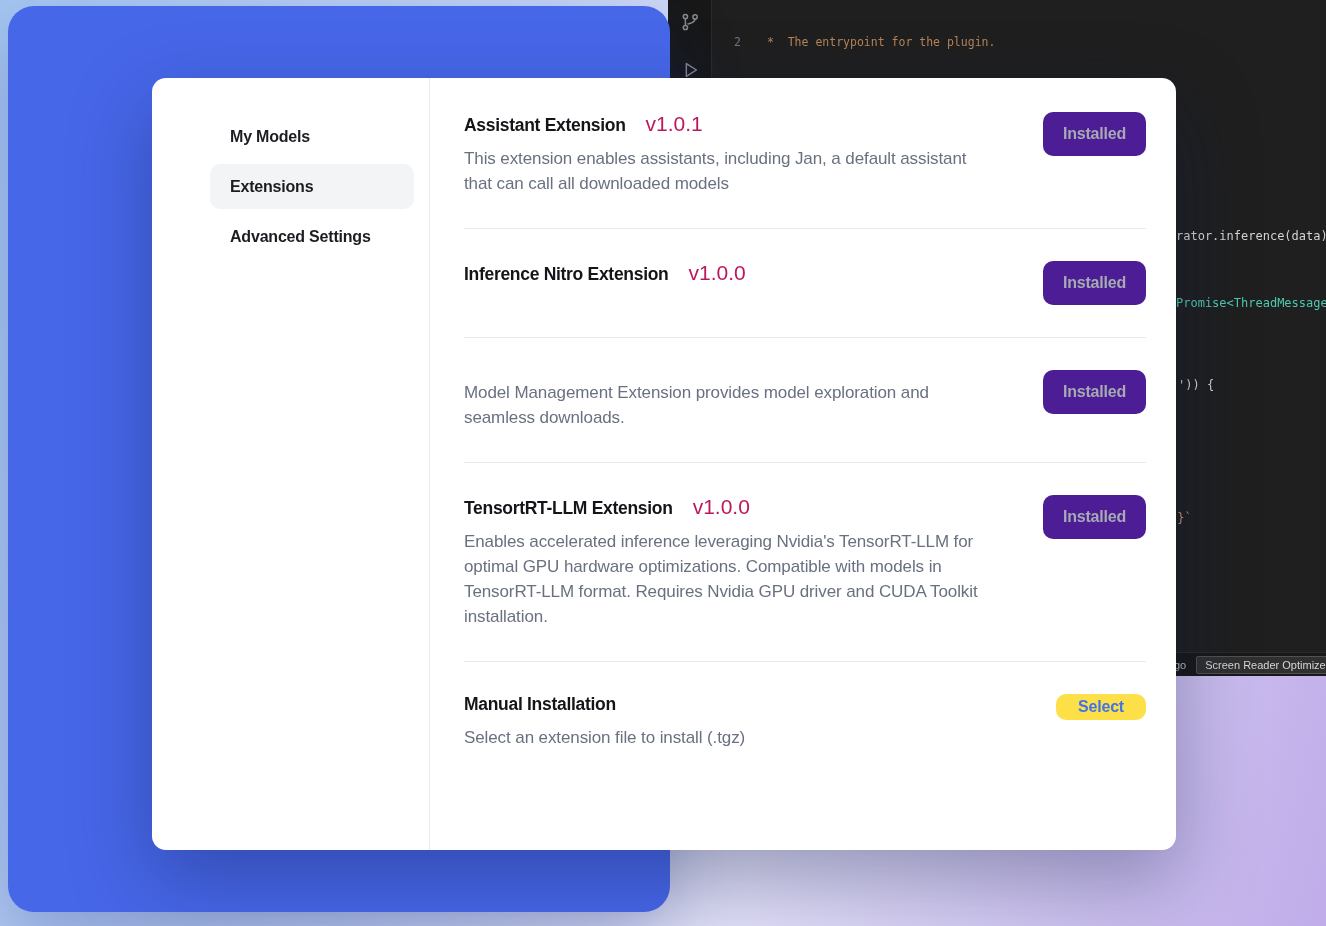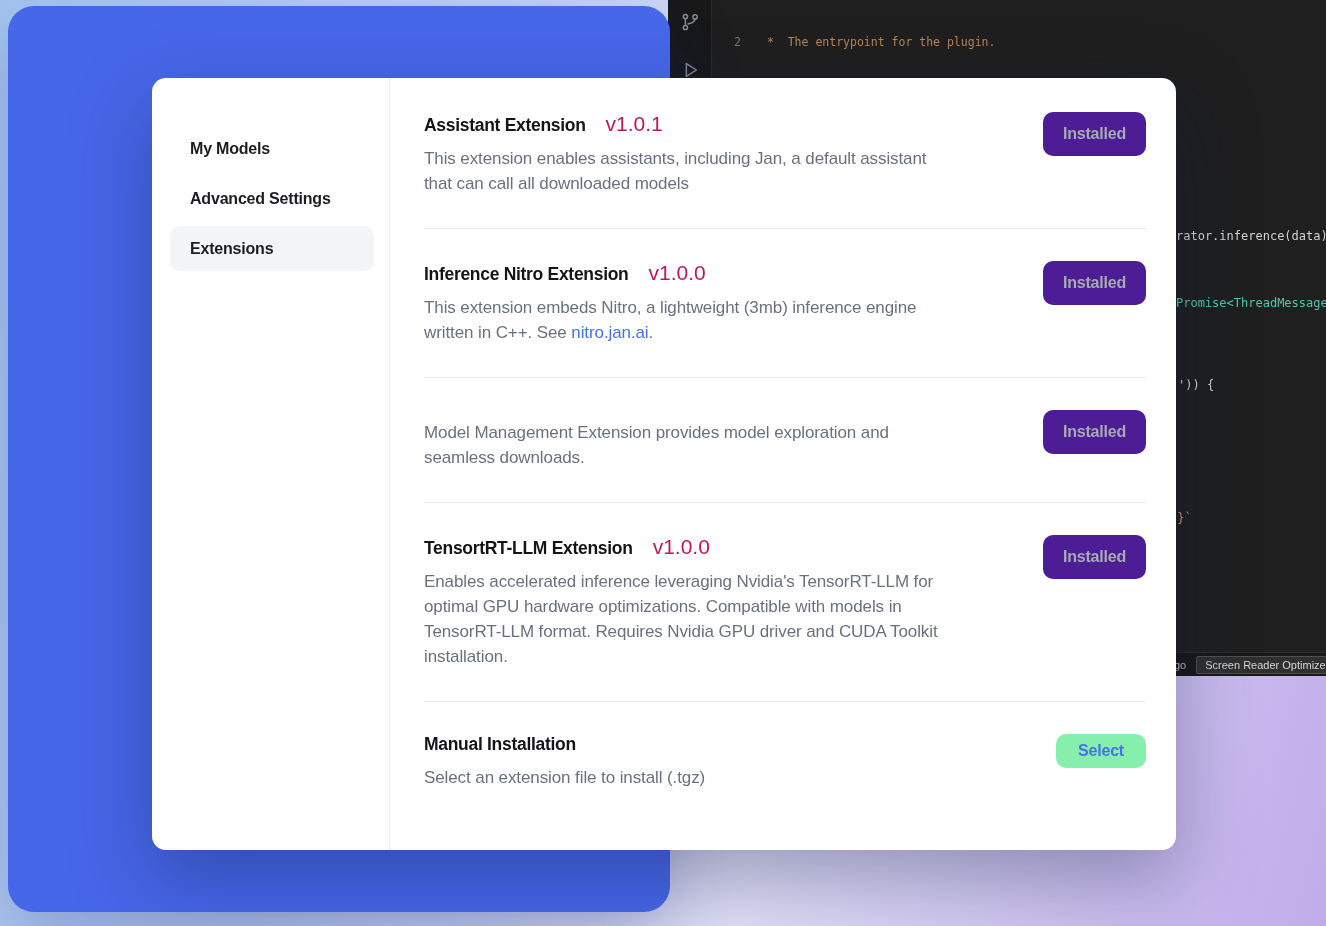--- a/index.html
+++ b/index.html
@@ -60,21 +60,21 @@
   }
 
   
   .modal{
     position:absolute; left:152px; top:78px; width:1024px; height:772px;
     background:#ffffff; border-radius:14px; overflow:hidden;
     box-shadow:0 30px 80px rgba(15,25,70,.35);
     display:flex; color:#17181c;
   }
   .side{
-    width:238px; flex:0 0 238px; border-right:1px solid #e9eaec; padding-top:48px;
+    width:238px; flex:0 0 238px; border-right:1px solid #e9eaec; padding-top:36px;margin-left:40px;
   }
   .side-item{
     margin:0 15px 5px 18px; height:45px; border-radius:10px;
     display:flex; align-items:center; padding:0 20px;
     font-size:16px; font-weight:700; color:#1b1d21; cursor:pointer;
     letter-spacing:-.2px;
   }
   .side-item.active{ background:#f3f4f6; }
 
   .content{ flex:1; padding:34px 30px 0 34px; overflow:hidden; }
@@ -93,21 +93,21 @@
   .link{ color:#4273e8; text-decoration:none; cursor:pointer; }
 
   .btn{
     border:none; border-radius:10px; font-family:"Liberation Sans", sans-serif;
     font-size:16px; letter-spacing:-.2px; flex:0 0 auto;
   }
   .btn.installed{
     height:44px; padding:0 20px; background:#4c1d95; color:#a6aab2; font-weight:600;
   }
   .btn.select{
-    height:34px; padding:0 22px; background:#86efac; color:#4273e8; font-weight:700; cursor:pointer;
+    height:26px; padding:0 22px; background:#fde047; color:#4273e8; font-weight:700; cursor:pointer;
   }
 </style>
 </head>
 <body>
 
 <div class="stage">
 
   <div class="editor">
     <div class="activity-bar">
       <span class="ab-icon icon1">
@@ -153,26 +153,26 @@
   </div>
 
   <div class="blue-panel"></div>
 
   <div class="modal">
 
     <aside class="side">
       <div class="side-item">
         <span>My Models</span>
       </div>
+      <div class="side-item active">
+        <span>Extensions</span>
+      </div>
       <div class="side-item">
         <span>Advanced Settings</span>
       </div>
-      <div class="side-item active">
-        <span>Extensions</span>
-      </div>
     </aside>
 
     <section class="content">
 
       <div class="ext-row first">
         <div class="ext-info">
           <div class="ext-title-line">
             <span class="ext-title">Assistant Extension</span>
             <span class="ext-version">v1.0.1</span>
           </div>
@@ -182,22 +182,20 @@
         <button class="btn installed">Installed</button>
       </div>
       <div class="divider"></div>
 
       <div class="ext-row">
         <div class="ext-info">
           <div class="ext-title-line">
             <span class="ext-title">Inference Nitro Extension</span>
             <span class="ext-version">v1.0.0</span>
           </div>
-          <p class="ext-desc"><span>This extension embeds Nitro, a lightweight (3mb) inference engine
-written in C++. See </span><a class="link">nitro.jan.ai.</a></p>
         </div>
         <button class="btn installed">Installed</button>
       </div>
       <div class="divider"></div>
 
       <div class="ext-row">
         <div class="ext-info">
           <p class="ext-desc">Model Management Extension provides model exploration and
 seamless downloads.</p>
         </div>

